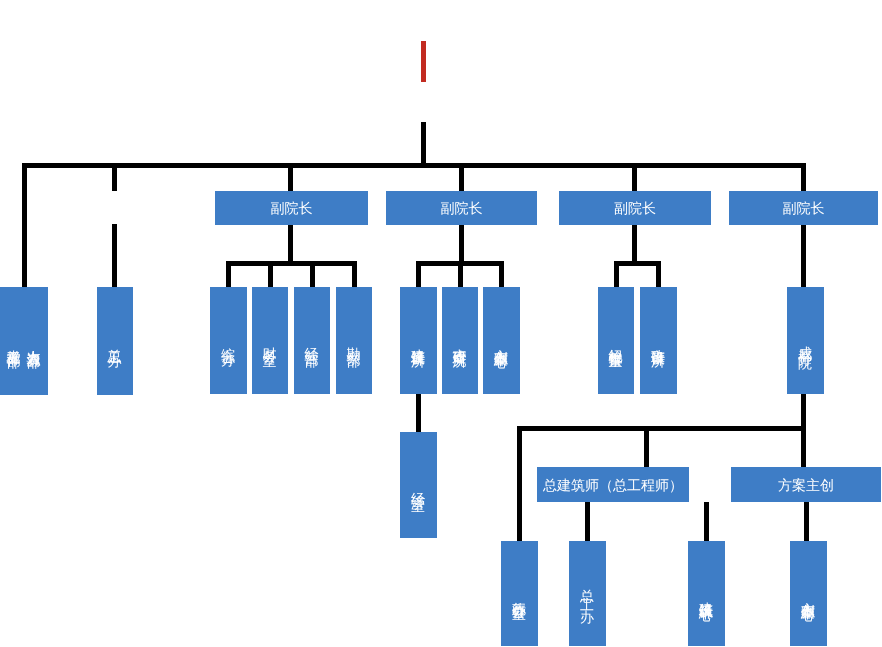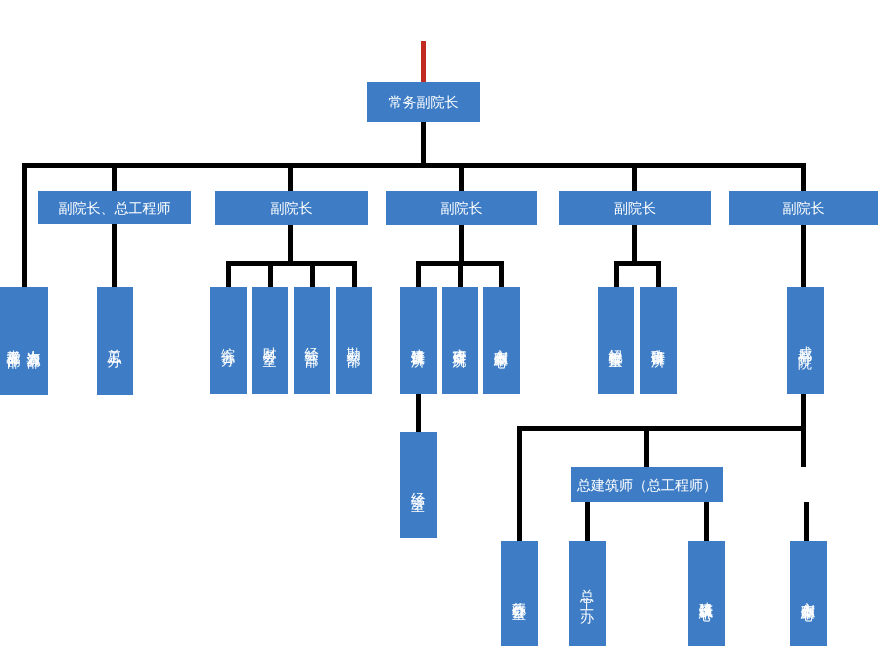--- a/index.html
+++ b/index.html
@@ -77,27 +77,21 @@
   <div class="ln" style="left:801px;top:394px;width:5px;height:73px"></div>
   <div class="ln" style="left:517px;top:426px;width:289px;height:5px"></div>
   <div class="ln" style="left:517px;top:426px;width:5px;height:115px"></div>
   <div class="ln" style="left:644px;top:426px;width:5px;height:41px"></div>
 
   <div class="ln" style="left:585px;top:502px;width:5px;height:39px"></div>
   <div class="ln" style="left:704px;top:502px;width:5px;height:39px"></div>
   <div class="ln" style="left:804px;top:502px;width:5px;height:39px"></div>
 
 
-  <div class="node" style="left:367px;top:82px;width:113px;height:40px">
-    <span class="lbl">常务副院长</span>
-  </div>
 
-  <div class="node" style="left:38px;top:191px;width:153px;height:33px">
-    <span class="lbl">副院长、总工程师</span>
-  </div>
   <div class="node" style="left:215px;top:191px;width:153px;height:34px">
     <span class="lbl">副院长</span>
   </div>
   <div class="node" style="left:386px;top:191px;width:151px;height:34px">
     <span class="lbl">副院长</span>
   </div>
   <div class="node" style="left:559px;top:191px;width:152px;height:34px">
     <span class="lbl">副院长</span>
   </div>
   <div class="node" style="left:729px;top:191px;width:149px;height:34px">
@@ -144,22 +138,25 @@
   </div>
 
   <div class="node" style="left:787px;top:287px;width:37px;height:107px">
     <span class="lbl v">成都分院</span>
   </div>
 
   <div class="node" style="left:400px;top:432px;width:37px;height:106px">
     <span class="lbl v">经济室</span>
   </div>
 
-  <div class="node" style="left:571px;top:467px;width:152px;height:35px">
+  <div class="node" style="left:537px;top:467px;width:152px;height:35px">
     <span class="lbl">总建筑师（总工程师）</span>
+  </div>
+  <div class="node" style="left:731px;top:467px;width:150px;height:35px">
+    <span class="lbl">方案主创</span>
   </div>
 
   <div class="node" style="left:501px;top:541px;width:37px;height:105px">
     <span class="lbl v tight">行政办公室</span>
   </div>
   <div class="node" style="left:569px;top:541px;width:37px;height:105px">
     <span class="lbl v wide">总工办</span>
   </div>
   <div class="node" style="left:688px;top:541px;width:37px;height:105px">
     <span class="lbl v tight">建筑设计中心</span>

